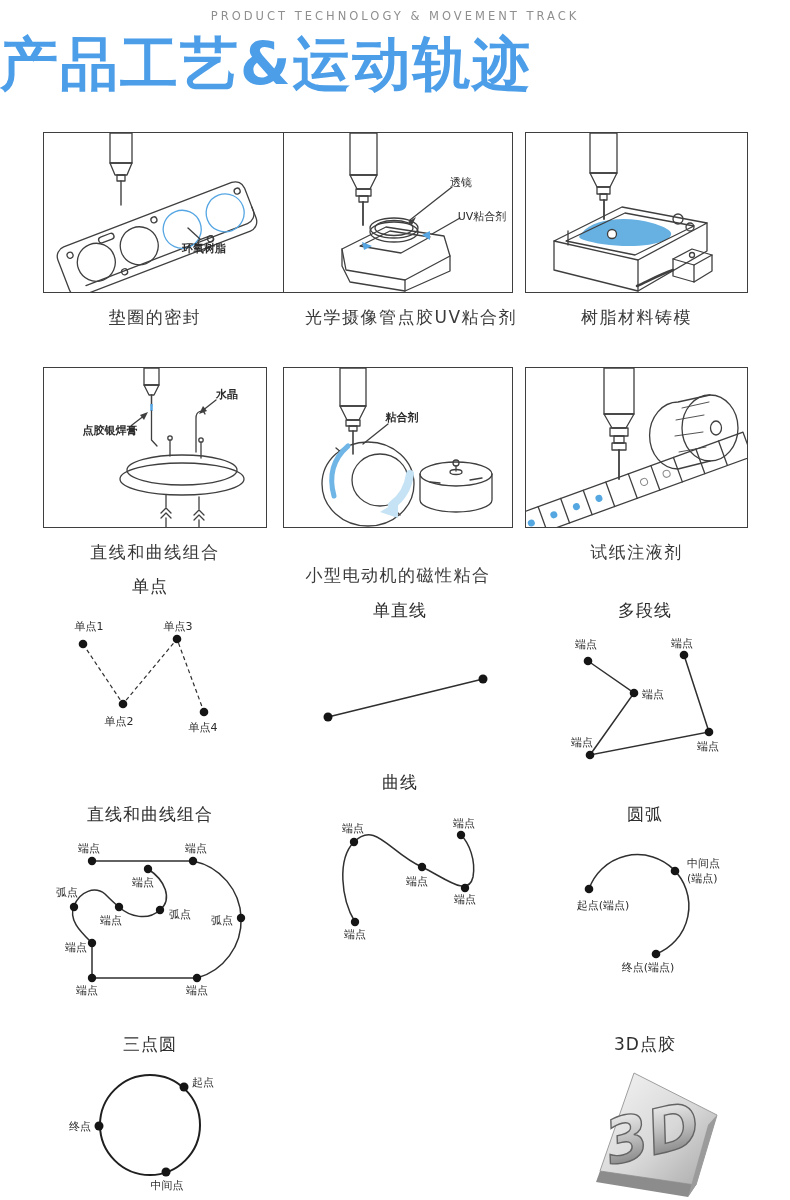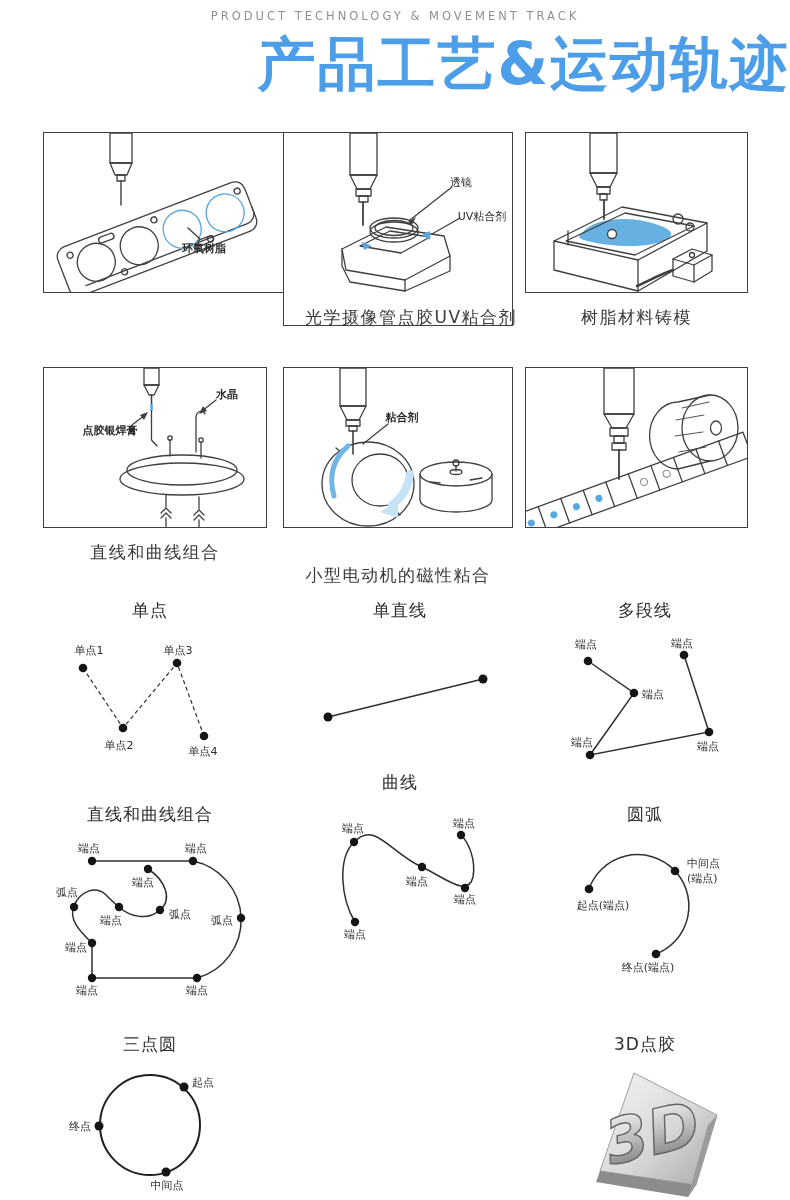--- a/index.html
+++ b/index.html
@@ -1,20 +1,20 @@
 <!DOCTYPE html>
 <html><head>
 <meta charset="utf-8">
 <style>
   * { margin:0; padding:0; box-sizing:border-box; }
   body { background:#fff; font-family:"DejaVu Sans","Liberation Sans",sans-serif; }
   .page { position:relative; width:790px; height:1200px; background:#fff; overflow:hidden; margin:0 auto;text-decoration:underline; }
   .eyebrow { position:absolute; top:9px; left:0; width:100%; text-align:center;
              font-size:11.5px; letter-spacing:3px; color:#8f8f8f; }
-  .main-title { position:absolute; top:28px; left:0; width:100%; text-align:right;
+  .main-title { position:absolute; top:28px; left:0; width:100%; text-align:left;
                 font-size:58px; line-height:72px; font-weight:bold; color:#4d9ee8; letter-spacing:2px; }
   .app-card { position:absolute; border:1px solid #3f3f3f; background:#fff; }
   .app-caption { position:absolute; font-size:17px; color:#3a3a3a; text-align:center; letter-spacing:1.5px; }
   .track-cell { position:absolute; }
   .track-title { padding-top:3px; font-size:17px; color:#2f2f2f; text-align:center; letter-spacing:1px; }
   svg { display:block; }
   .s  { stroke:#3f3f3f; stroke-width:1.3; fill:none; stroke-linecap:round; stroke-linejoin:round; }
   .pt { fill:#151515; }
   .lbl { font-size:11px; fill:#2b2b2b; font-family:"DejaVu Sans","Liberation Sans",sans-serif; }
   .tr  { stroke:#2f2f2f; stroke-width:1.5; fill:none; }
@@ -50,21 +50,21 @@
         <circle class="s" cx="163" cy="125" r="3"></circle>
         <circle class="s" cx="205" cy="90" r="3"></circle>
         <rect class="s" x="58" y="84" width="16" height="6" rx="3"></rect>
         <rect class="s" x="150" y="122" width="16" height="6" rx="3"></rect>
       </g>
       <path class="s" d="M144,95 L156,106" stroke-width="1"></path>
       <text class="lbl" x="160" y="119" text-anchor="middle" font-weight="bold">环氧树脂</text>
     </svg>
   </div>
 
-  <div class="app-card" style="left:283px;top:132px;width:230px;height:194px">
+  <div class="app-card" style="left:283px;top:132px;width:230px;height:161px">
     <svg width="228" height="159" viewBox="0 0 228 159">
       <g class="s">
         <rect x="66" y="0" width="27" height="42"></rect>
         <path d="M66,42 L93,42 L86,56 L73,56 Z"></path>
         <rect x="72" y="56" width="15" height="7"></rect>
         <rect x="75" y="63" width="9" height="6"></rect>
         <path d="M79,69 V92" stroke-width="1.8"></path>
       </g>
       <g class="s">
         <path d="M58,116 L102,94 L160,103 L166,123 L121,147 L62,137 Z"></path>
@@ -204,27 +204,29 @@
       </g>
       <g class="s">
         <ellipse cx="184" cy="60" rx="28" ry="33"></ellipse>
         <path d="M184,27 L152,34 A28,33 0 0 0 152,101 L184,93"></path>
         <ellipse cx="190" cy="60" rx="5.5" ry="7"></ellipse>
         <path d="M156,40 l27,-6 M150,52 l28,-5 M149,68 l28,-4 M153,84 l27,-5" stroke-width="0.9"></path>
       </g>
     </svg>
   </div>
 
+  <div class="app-caption" style="left:43px;top:306px;width:224px">垫圈的密封</div>
   <div class="app-caption" style="left:296px;top:306px;width:230px">光学摄像管点胶UV粘合剂</div>
   <div class="app-caption" style="left:525px;top:306px;width:223px">树脂材料铸模</div>
 
   <div class="app-caption" style="left:43px;top:541px;width:224px">直线和曲线组合</div>
   <div class="app-caption" style="left:283px;top:564px;width:230px">小型电动机的磁性粘合</div>
-
-  <div class="track-cell" style="left:35px;top:596px;width:230px;height:180px">
+  <div class="app-caption" style="left:525px;top:541px;width:223px">试纸注液剂</div>
+
+  <div class="track-cell" style="left:35px;top:572px;width:230px;height:180px">
     <div class="track-title">单点</div>
     <svg width="230" height="145" viewBox="0 0 230 145" style="margin-top:14px">
       <path class="tr dash" d="M48,32 L88,92 L142,27 L169,100"></path>
       <circle class="pt" cx="48" cy="32" r="4.3"></circle>
       <circle class="pt" cx="88" cy="92" r="4.3"></circle>
       <circle class="pt" cx="142" cy="27" r="4.3"></circle>
       <circle class="pt" cx="169" cy="100" r="4.3"></circle>
       <text class="lbl" x="54" y="18" text-anchor="middle">单点1</text>
       <text class="lbl" x="84" y="113" text-anchor="middle">单点2</text>
       <text class="lbl" x="143" y="18" text-anchor="middle">单点3</text>

